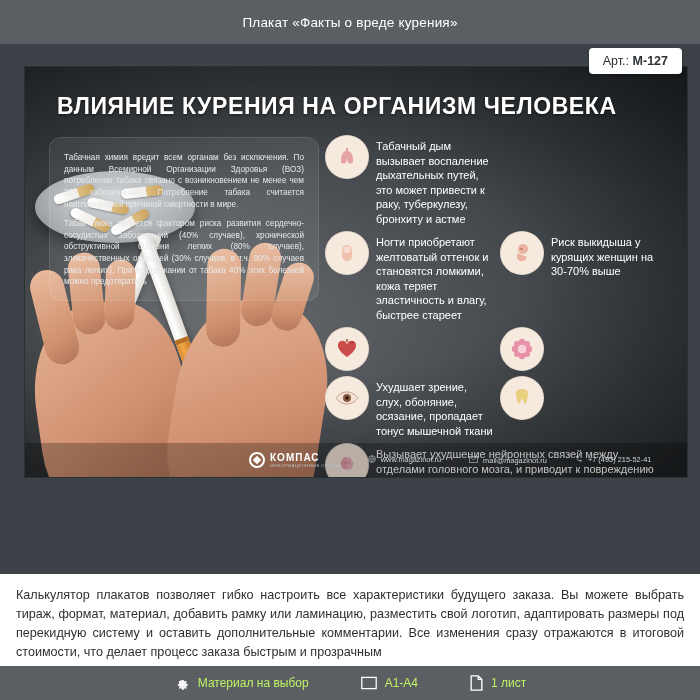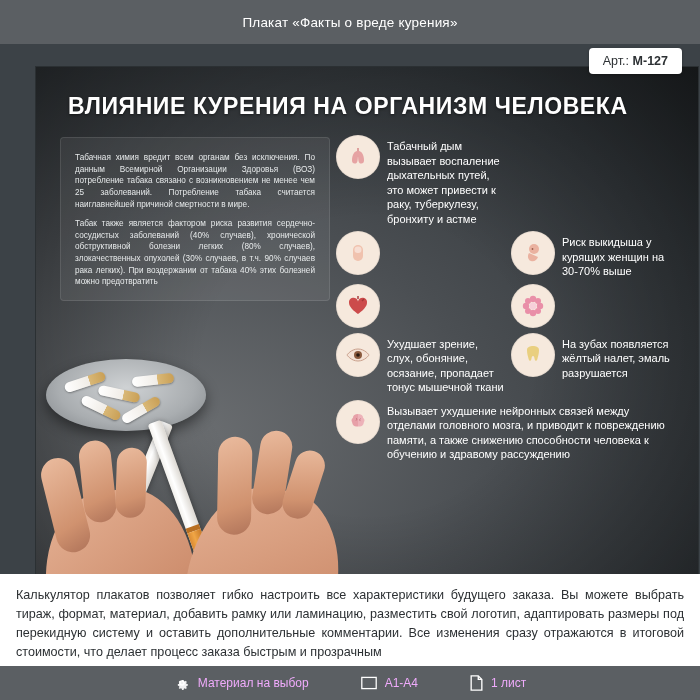--- a/index.html
+++ b/index.html
@@ -25,22 +25,22 @@
   
   .poster-wrap {
     position: relative;
     width: 700px;
     height: 530px;
     background: #3c4247;
     overflow: hidden;
   }
   .poster {
     position: absolute;
-    left: 35px; top: 22px;
-    width: 664px; height: 600px;
+    left: 24px; top: 22px;
+    width: 664px; height: 412px;
     background:
       radial-gradient(ellipse at 22% 62%, #6c6f72 0%, #4b4f53 42%, #33383c 78%, #25292c 100%);
     border: 1px solid #2b3033;
     overflow: hidden;
   }
   
   .poster:after {
     content: "";
     position: absolute; inset: 0;
     background: radial-gradient(ellipse at 50% 50%, rgba(0,0,0,0) 35%, rgba(0,0,0,.45) 100%);
@@ -74,21 +74,21 @@
   }
 
   
   .intro {
     position: absolute;
     left: 24px; top: 70px;
     width: 270px;
     padding: 14px 14px 12px 14px;
     background: rgba(255,255,255,.07);
     border: 1px solid rgba(255,255,255,.10);
-    border-radius: 4px;
+    border-radius: 12px;
     color: #e6e9ea;
     font-size: 8.2px;
     line-height: 1.42;
     text-align: justify;
     z-index: 6;
   }
   .intro p { margin-bottom: 8px; }
   .intro p:last-child { margin-bottom: 0; }
 
   
@@ -211,21 +211,21 @@
     color: #2c3033;
     text-align: justify;
   }
 
   
   .optionbar {
     position: absolute;
     left: 0; bottom: 0;
     width: 700px; height: 34px;
     background: #5b5f63;
-    color: #f0abfc;
+    color: #bef264;
     display: flex;
     align-items: center;
     justify-content: center;
     font-size: 12px;
   }
   .opt { display: flex; align-items: center; margin: 0 26px; }
   .opt .oi { margin-right: 8px; display: flex; }
 </style>
 </head>
 <body>
@@ -290,20 +290,21 @@
       </div>
 
       <div class="fact-row">
         <div class="fact-col">
           <div class="circle">
             <svg width="26" height="26" viewBox="0 0 26 26">
               <rect x="8" y="5" width="10" height="16" rx="5" fill="#f0c2ae"></rect>
               <rect x="9.5" y="6.5" width="7" height="6.5" rx="3.2" fill="#f7ded3"></rect>
             </svg>
           </div>
+          <div class="fact-text">Ногти приобретают желтоватый оттенок и становятся ломкими, кожа теряет эластичность и влагу, быстрее стареет</div>
         </div>
         <div class="fact-col">
           <div class="circle">
             <svg width="26" height="26" viewBox="0 0 26 26">
               <circle cx="14" cy="9" r="5" fill="#eab2a0"></circle>
               <path d="M9 13c-2 3-1 7 2 8 3 1 6-1 7-4" fill="#eab2a0"></path>
               <circle cx="12.5" cy="9" r="0.9" fill="#9c5d4b"></circle>
             </svg>
           </div>
           <div class="fact-text">Риск выкидыша у курящих женщин на 30-70% выше</div>
@@ -348,21 +349,20 @@
             </svg>
           </div>
           <div class="fact-text">Ухудшает зрение, слух, обоняние, осязание, пропадает тонус мышечной ткани</div>
         </div>
         <div class="fact-col">
           <div class="circle">
             <svg width="26" height="26" viewBox="0 0 26 26">
               <path d="M7 8c0-3 3-4 6-4s6 1 6 4c0 4-1 6-1.6 9-.5 2.4-2.4 2.4-2.8 0-.3-2-.6-3-1.6-3s-1.3 1-1.6 3c-.4 2.4-2.3 2.4-2.8 0C8 14 7 12 7 8z" fill="#e9cf7f"></path>
             </svg>
           </div>
-          <div class="fact-text">На зубах появляется жёлтый налет, эмаль разрушается</div>
         </div>
       </div>
 
       <div class="fact-row">
         <div class="fact-col full">
           <div class="circle">
             <svg width="26" height="26" viewBox="0 0 26 26">
               <path d="M13 5c-3 0-5 1.5-5 3.5 0 .7-1.5 1-1.5 2.8 0 1.3.8 1.9.8 2.7 0 1.9 2 3.5 4 3.5h1.7V5z" fill="#e7a0a8"></path>
               <path d="M13 5c3 0 5 1.5 5 3.5 0 .7 1.5 1 1.5 2.8 0 1.3-.8 1.9-.8 2.7 0 1.9-2 3.5-4 3.5H13V5z" fill="#edb2b9"></path>
               <path d="M11 9c1 .5 1 2 0 2.6M15.5 9.5c-1 .6-1 2 0 2.6" stroke="#c3717c" stroke-width=".9" fill="none"></path>

